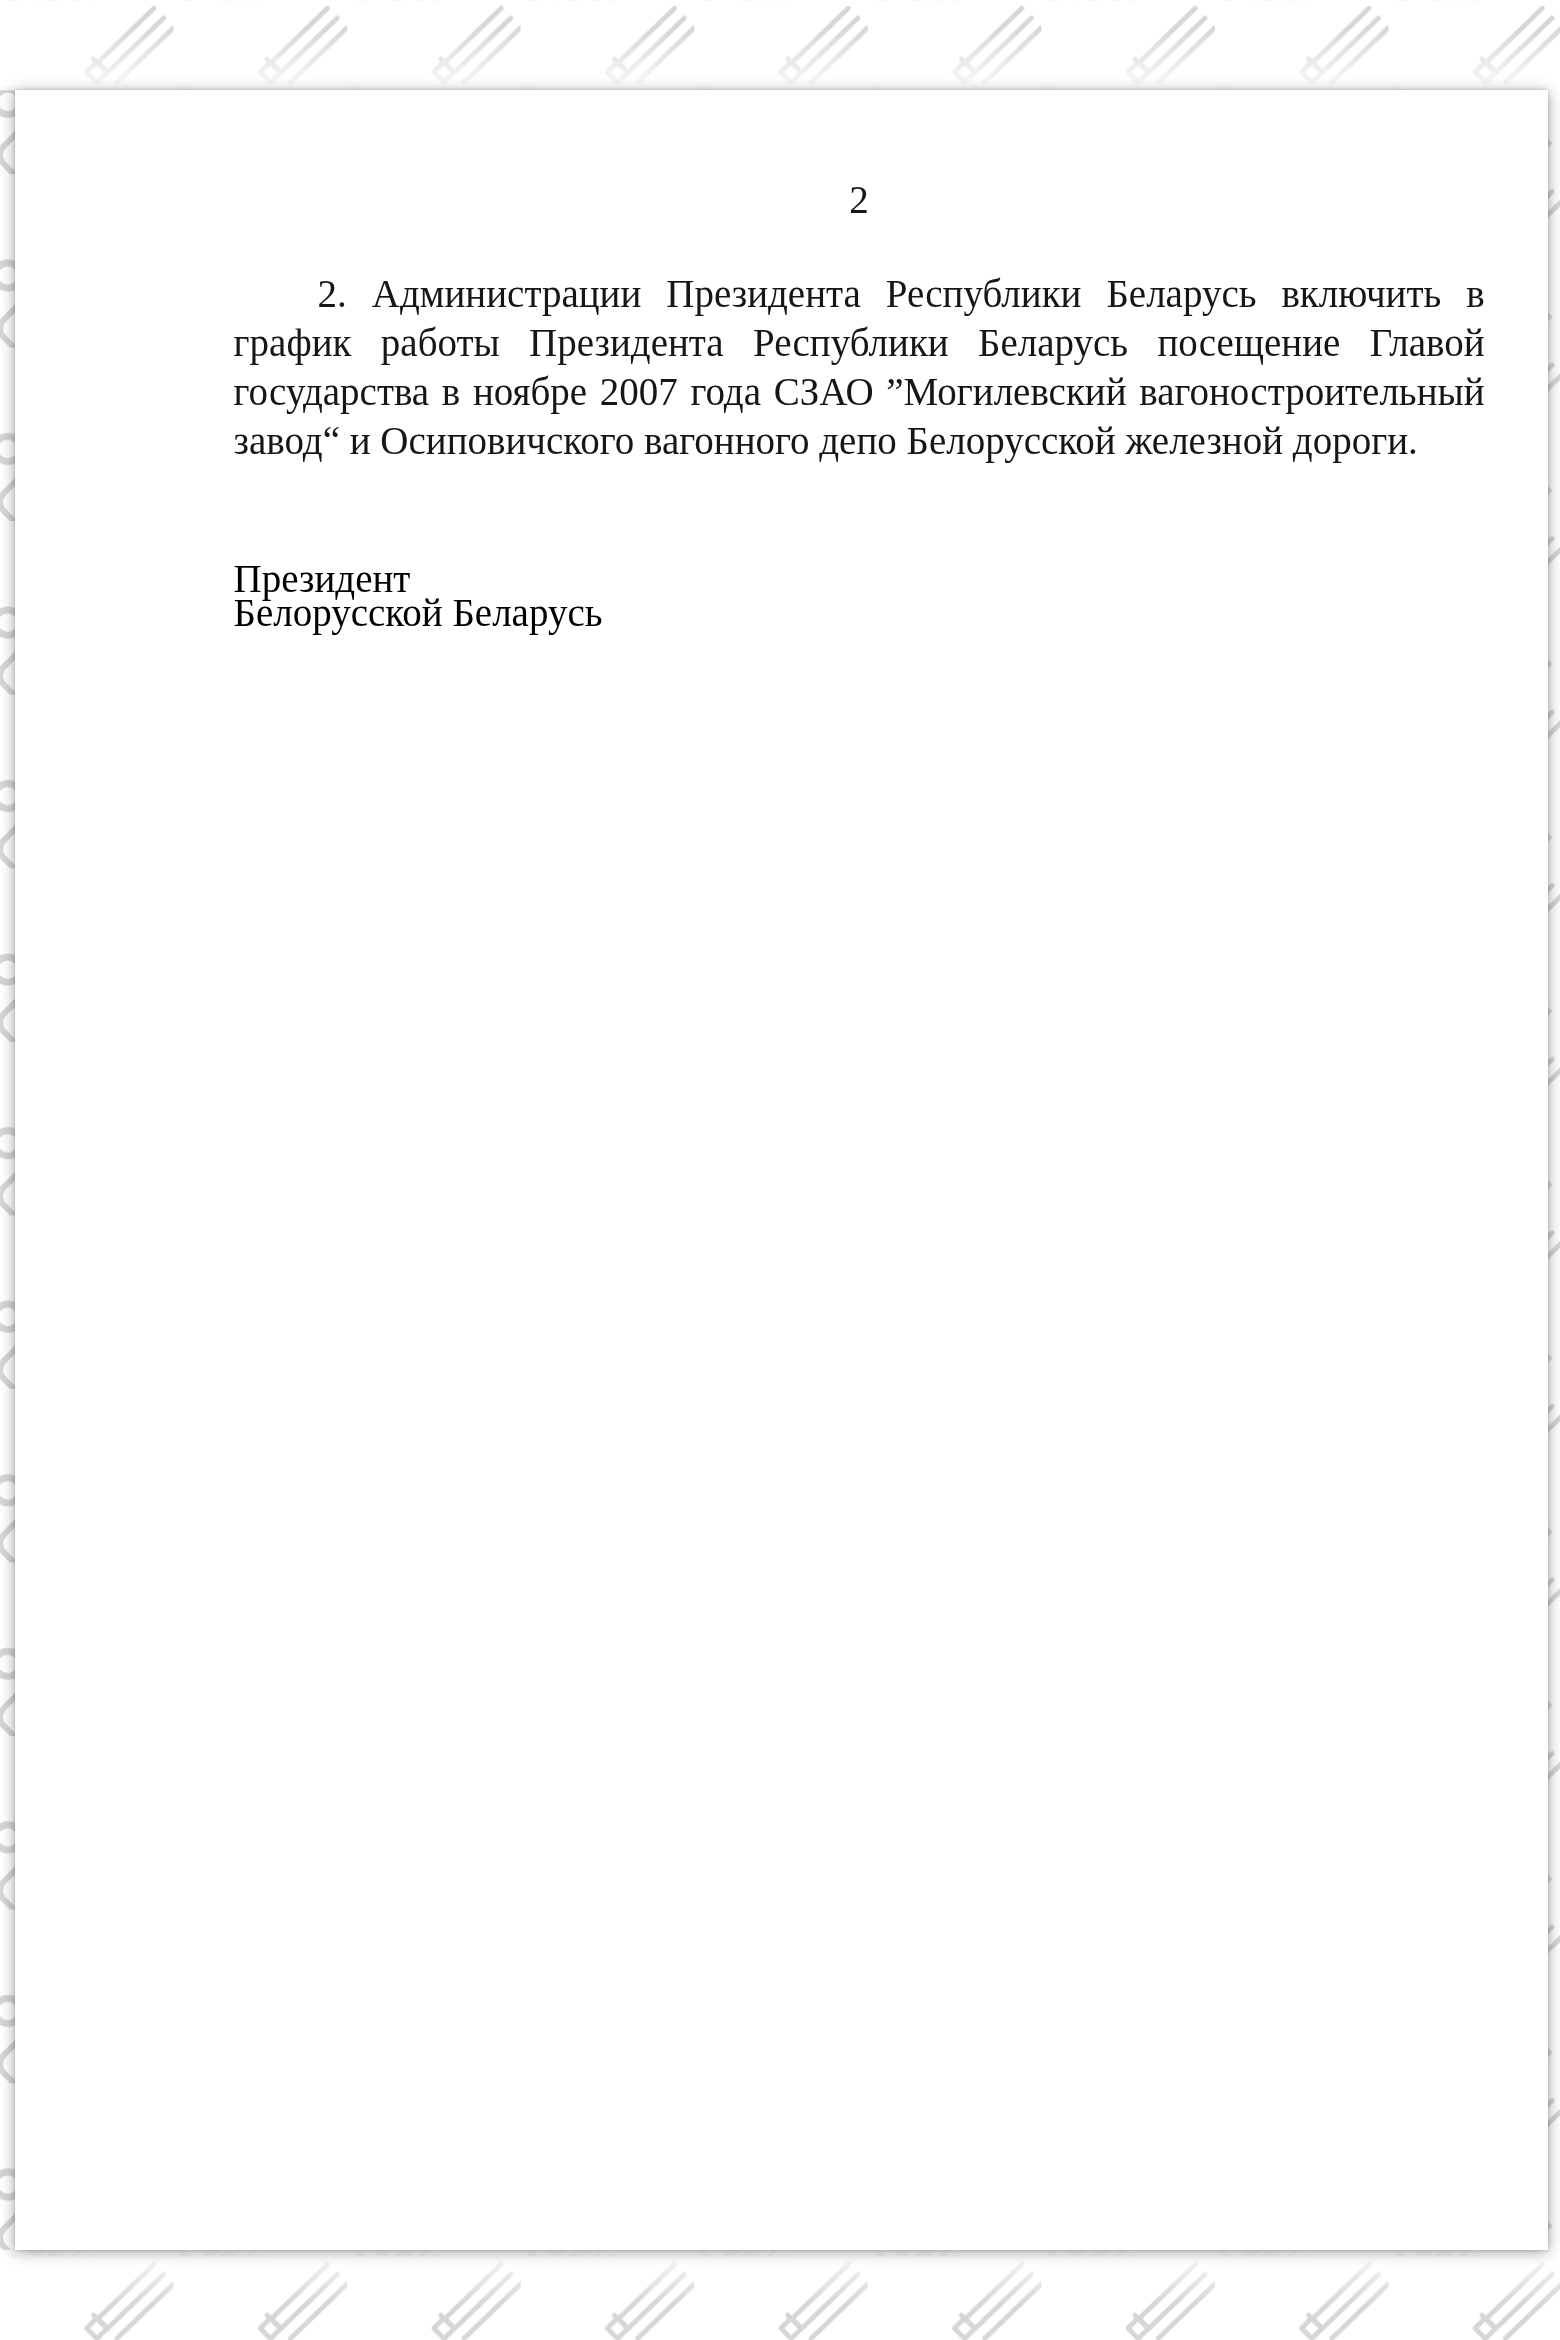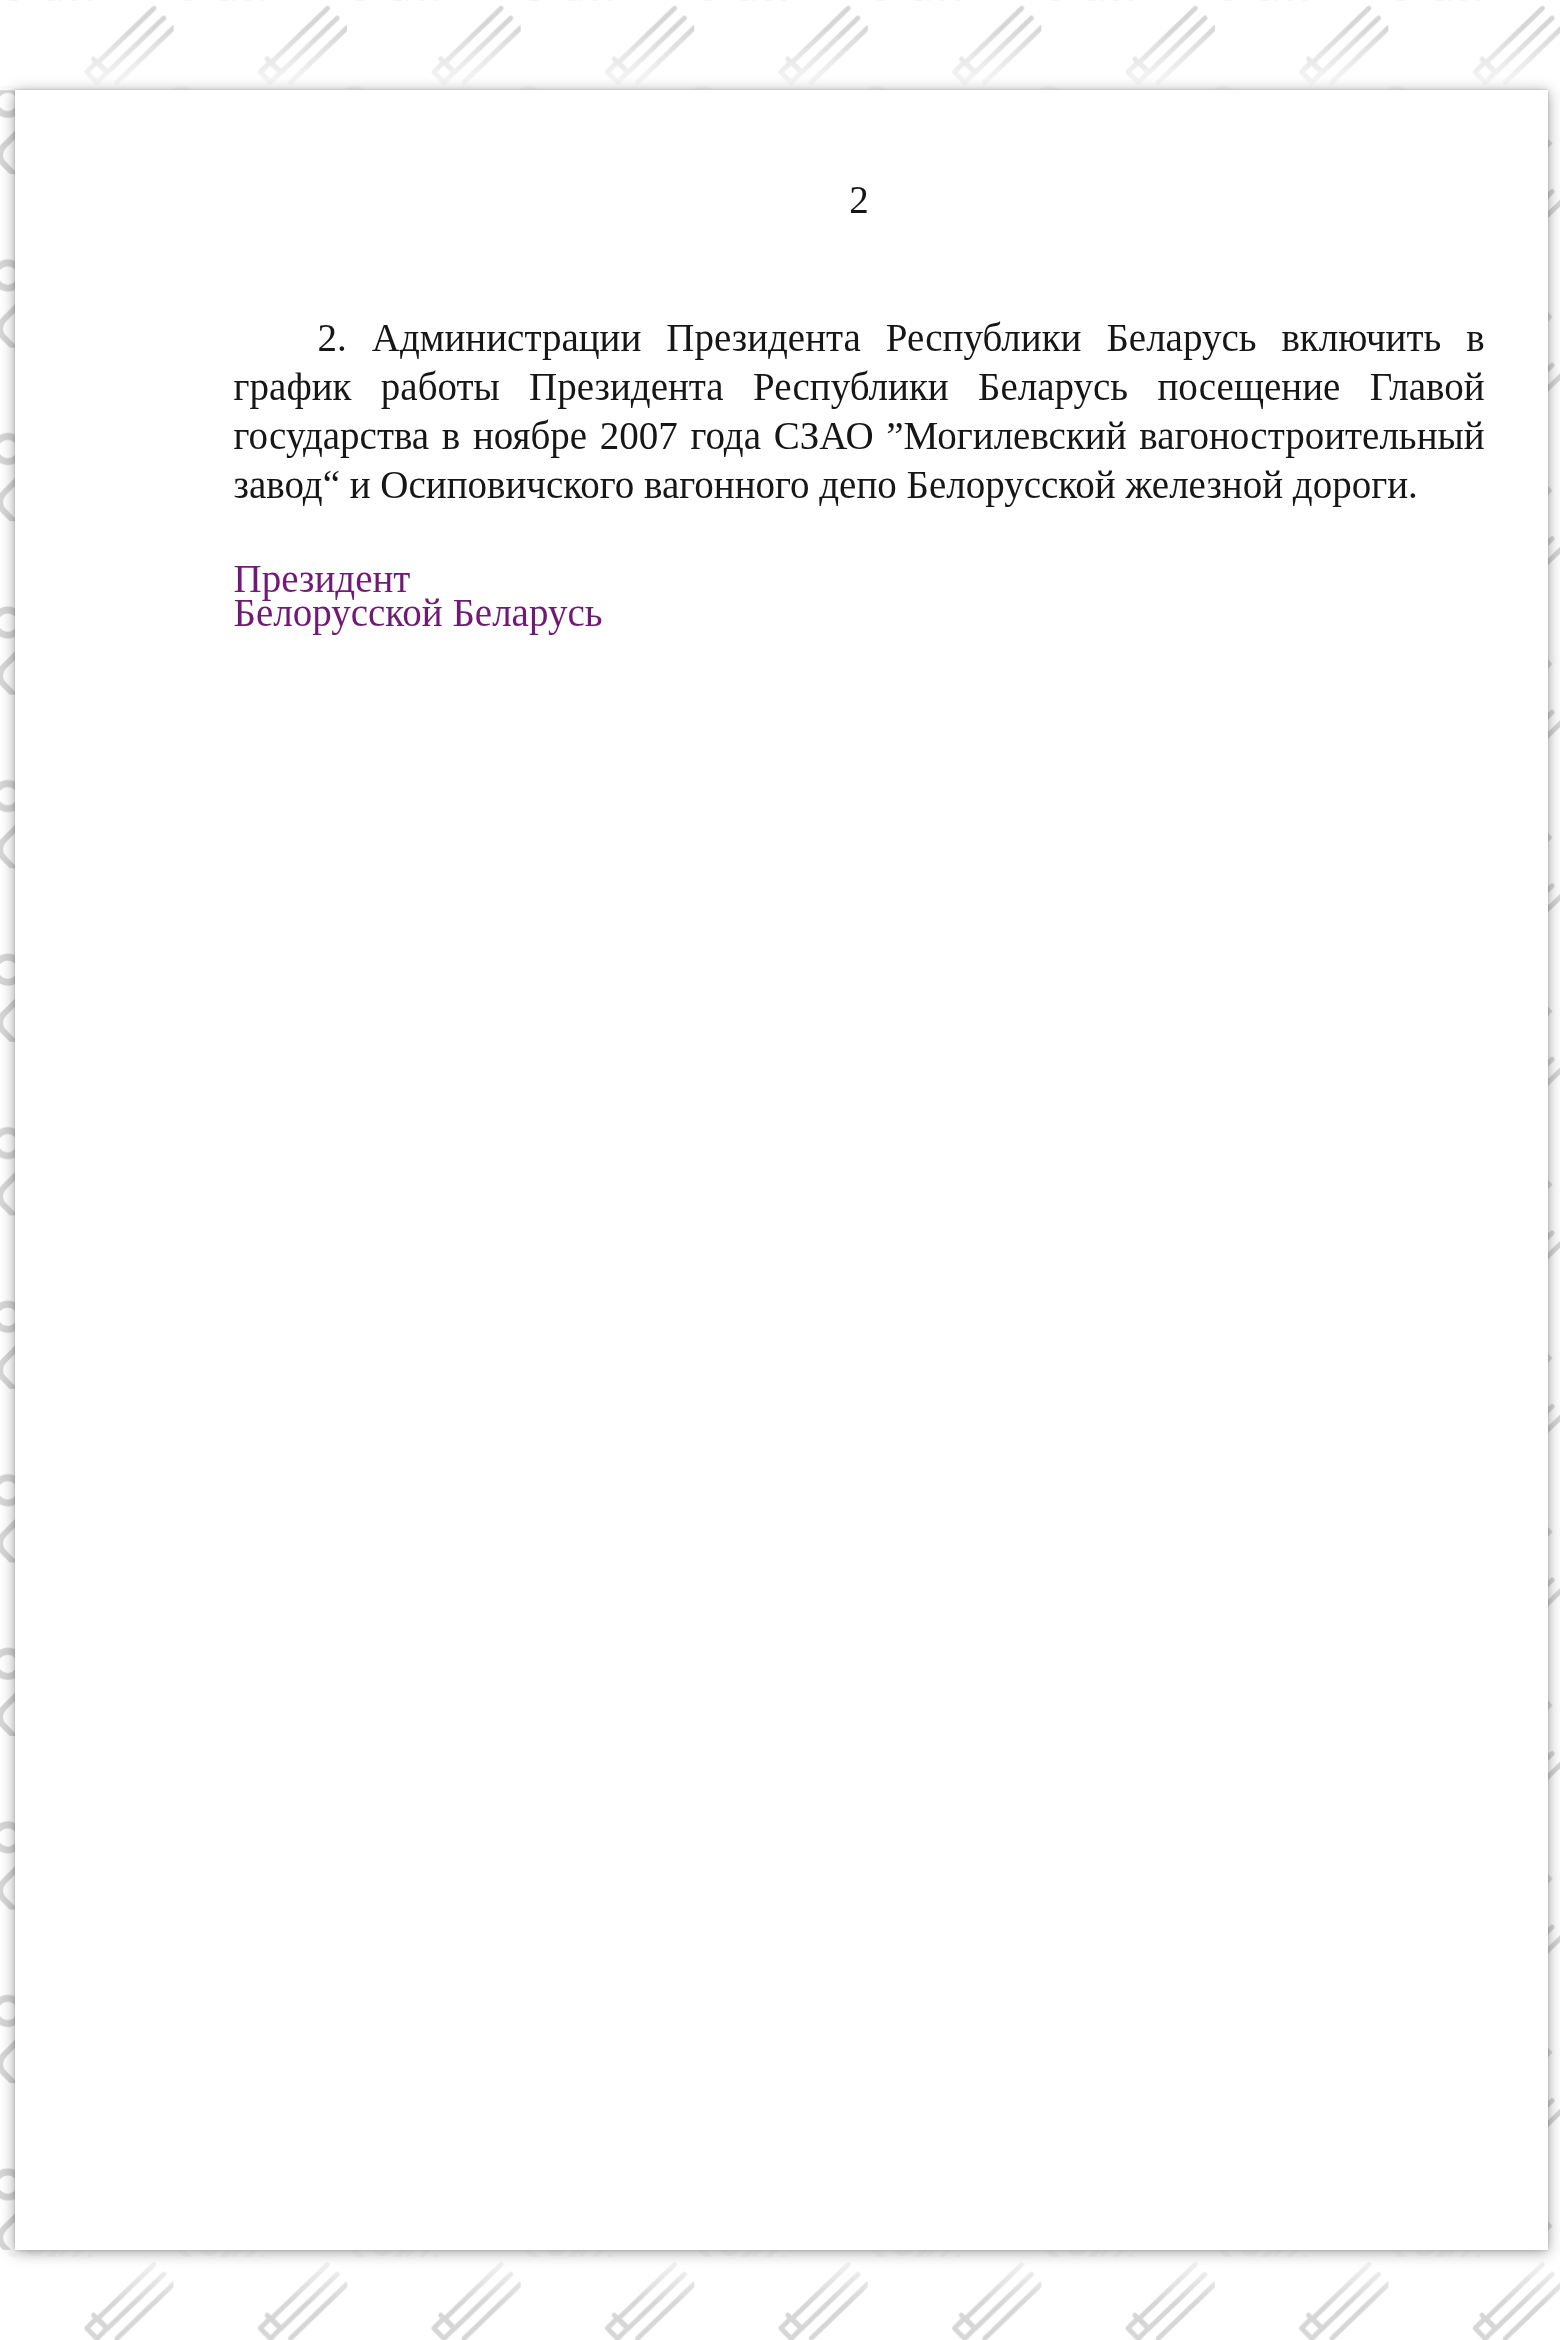--- a/index.html
+++ b/index.html
@@ -40,29 +40,28 @@
   .body-paragraph {
     position: absolute;
     left: 219px;
     top: 179px;
     width: 1251px;
     font-size: 39px;
     line-height: 49px;
     color: #161616;
     text-align: justify;
     text-indent: 84px;
-    margin-top: 44px;
   }
   .signature {
     position: absolute;
     left: 219px;
     top: 472px;
     font-size: 39px;
     line-height: 34px;
-    color: #701a75;
+    color: #000000;
   }
   .signature .sig-line { display: block; }
 </style>
 </head>
 <body>
 
 <svg class="bg-svg" xmlns="http://www.w3.org/2000/svg" width="1560" height="2341" viewBox="0 0 1600 2400" aria-hidden="true">
   <defs>
     <pattern id="orn" width="178" height="178" patternUnits="userSpaceOnUse">
 

